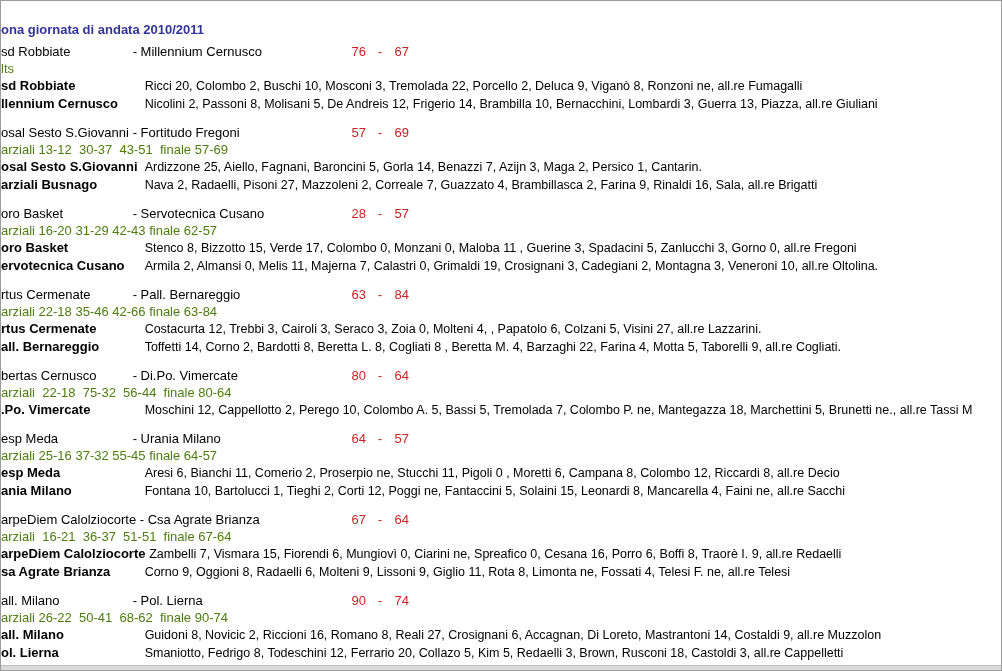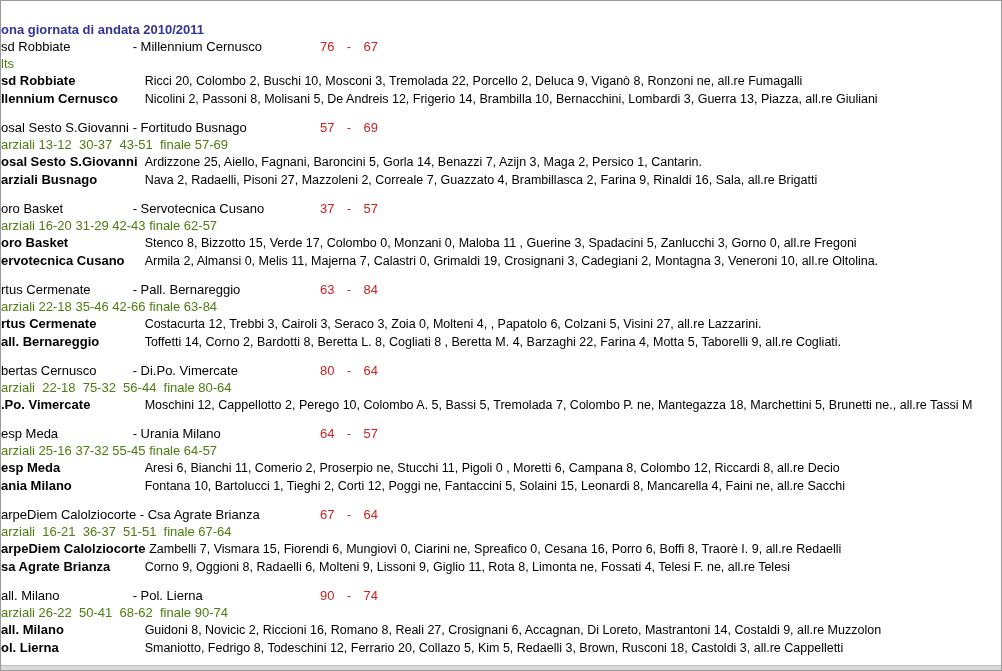--- a/index.html
+++ b/index.html
@@ -13,34 +13,35 @@
     color:#000000;
   }
   .title {
     padding-top:21px;
     font-size:13px;
     font-weight:bold;
     color:#333399;
     line-height:16px;
     white-space:nowrap;
   }
-  .games { }
+  .games { margin-top:5px; }
   .game { margin-bottom:11px; }
   .match-line {
     position:relative;
     font-size:13px;
     line-height:17px;
     white-space:nowrap;
   }
   .match-line .home { display:inline-block; min-width:128px; }
   .match-line .away { display:inline-block; }
   .score {
-    position:absolute; left:319px; top:0;
+    position:absolute; left:350px; top:0;
     color:#cc2222;
     white-space:nowrap;
+    text-align:right;
   }
   .score .sh { display:inline-block; min-width:15px; }
   .score .sep { display:inline-block; margin:0 9px 0 8px; }
   .sub {
     font-size:13px;
     line-height:17px;
     color:#4d7c0f;
     white-space:pre;
   }
   .roster-row {
@@ -84,21 +85,21 @@
     </div>
     <div class="roster-row">
       <span class="team">llennium Cernusco</span>
       <span class="players">Nicolini 2, Passoni 8, Molisani 5, De Andreis 12, Frigerio 14, Brambilla 10, Bernacchini, Lombardi 3, Guerra 13, Piazza, all.re Giuliani</span>
     </div>
   </section>
 
   <section class="game">
     <div class="match-line">
       <span class="home">osal Sesto S.Giovanni</span>
-      <span class="away">- Fortitudo Busnago</span>
+      <span class="away">- Fortitudo Fregoni</span>
       <span class="score">
         <span class="sh">57</span>
         <span class="sep">-</span>
         <span class="sa">69</span>
       </span>
     </div>
     <div class="sub">arziali 13-12  30-37  43-51  finale 57-69</div>
     <div class="roster-row">
       <span class="team">osal Sesto S.Giovanni</span>
       <span class="players">Ardizzone 25, Aiello, Fagnani, Baroncini 5, Gorla 14, Benazzi 7, Azijn 3, Maga 2, Persico 1, Cantarin.</span>
@@ -107,21 +108,21 @@
       <span class="team">arziali Busnago</span>
       <span class="players">Nava 2, Radaelli, Pisoni 27, Mazzoleni 2, Correale 7, Guazzato 4, Brambillasca 2, Farina 9, Rinaldi 16, Sala, all.re Brigatti</span>
     </div>
   </section>
 
   <section class="game">
     <div class="match-line">
       <span class="home">oro Basket</span>
       <span class="away">- Servotecnica Cusano</span>
       <span class="score">
-        <span class="sh">37</span>
+        <span class="sh">28</span>
         <span class="sep">-</span>
         <span class="sa">57</span>
       </span>
     </div>
     <div class="sub">arziali 16-20 31-29 42-43 finale 62-57</div>
     <div class="roster-row">
       <span class="team">oro Basket</span>
       <span class="players">Stenco 8, Bizzotto 15, Verde 17, Colombo 0, Monzani 0, Maloba 11 , Guerine 3, Spadacini 5, Zanlucchi 3, Gorno 0, all.re Fregoni</span>
     </div>
     <div class="roster-row">

